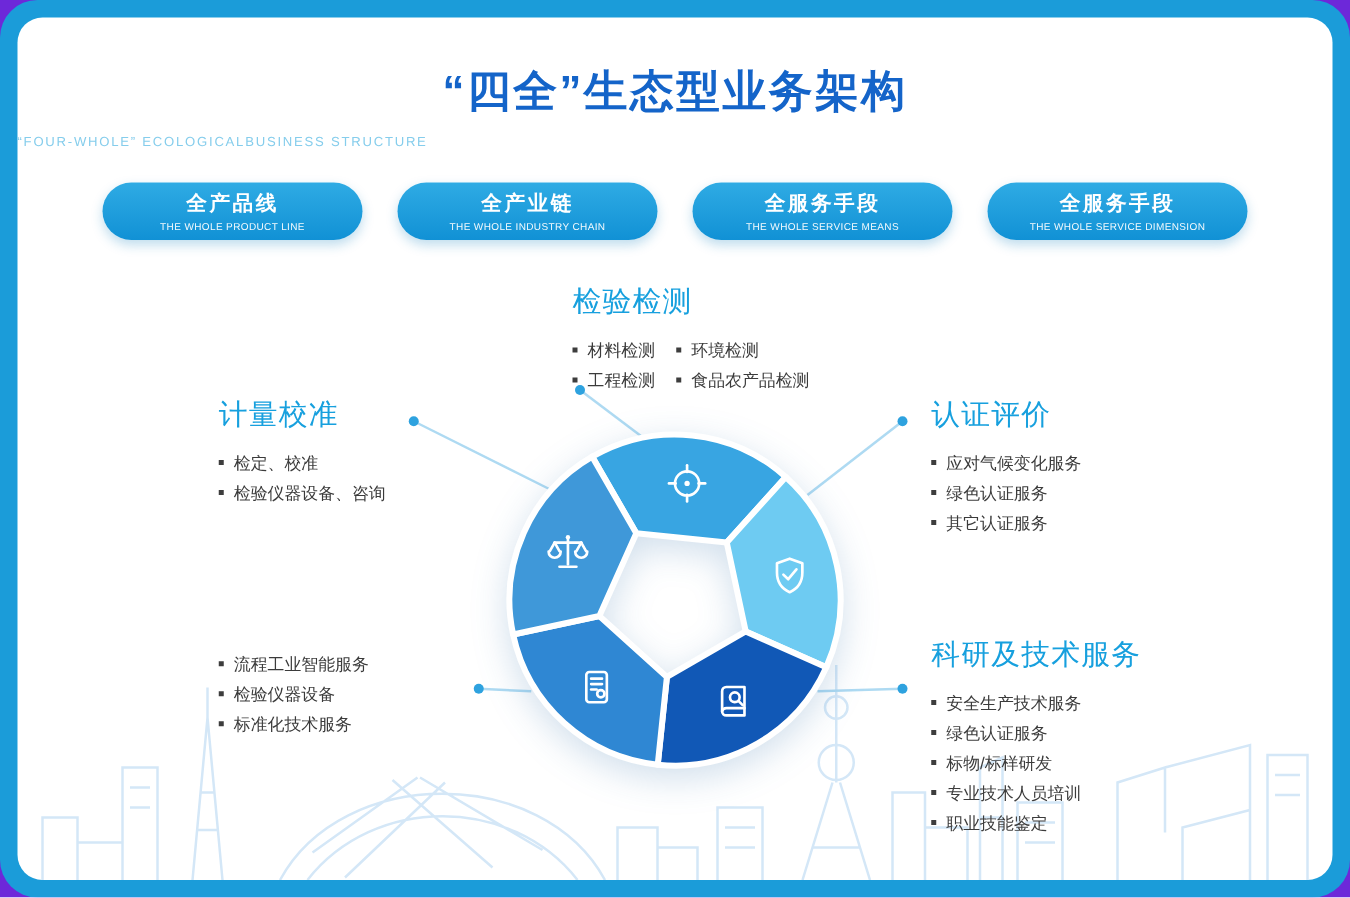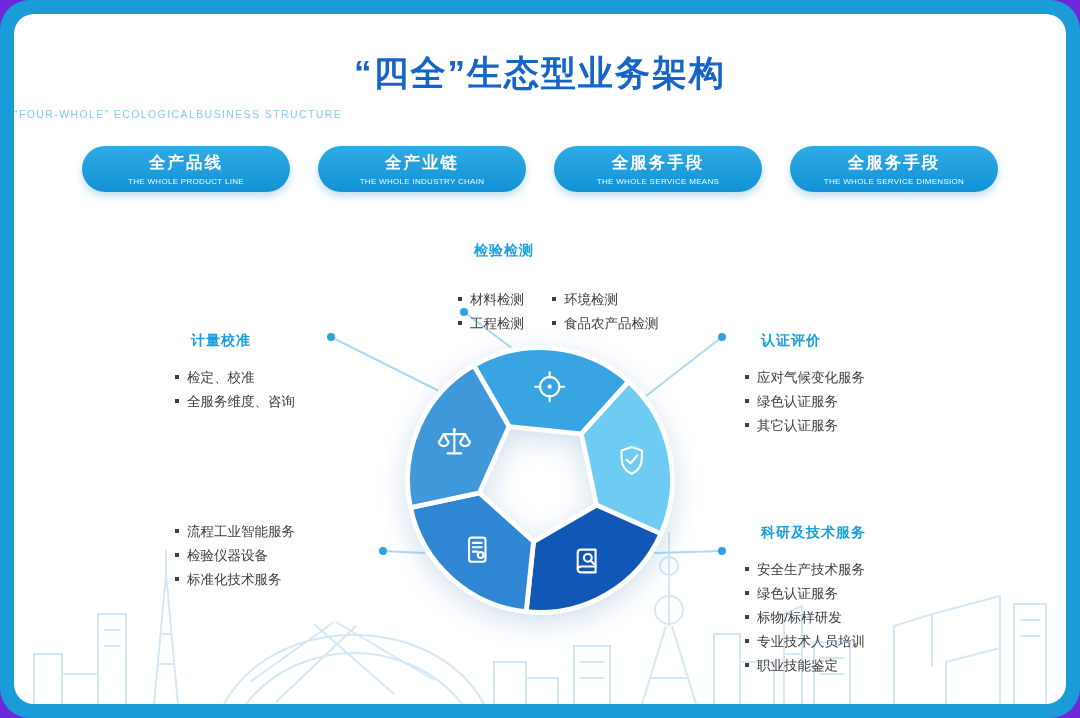--- a/index.html
+++ b/index.html
@@ -14,26 +14,26 @@
 
   .pills{position:absolute;top:132px;left:0;width:100%;display:flex;justify-content:center;gap:28px;}
   .pill{height:46px;min-width:168px;padding:0 20px;border-radius:23px;
     background:linear-gradient(180deg,#2fabe4,#1191d5);color:#fff;
     display:flex;flex-direction:column;align-items:center;justify-content:center;
     box-shadow:0 4px 9px rgba(23,130,190,.28);}
   .pill-zh{font-size:16.5px;font-weight:bold;letter-spacing:2px;white-space:nowrap;}
   .pill-en{font-size:8px;margin-top:3px;letter-spacing:.3px;white-space:nowrap;opacity:.95;}
 
   .node{position:absolute;}
-  .node-title{margin:16px;font-size:14px;font-weight:bold;color:#17a0de;letter-spacing:1px;white-space:nowrap;}
+  .node-title{margin:0;font-size:23px;font-weight:normal;color:#17a0de;letter-spacing:1px;white-space:nowrap;}
   .node ul{list-style:none;margin:12px 0 0;padding:0;}
   .node li{font-size:13.5px;color:#3b3b3b;line-height:24px;white-space:nowrap;}
   .node li::before{content:"";display:inline-block;width:4px;height:4px;background:#3d3d3d;
     margin-right:8px;vertical-align:3px;}
-  .cols{display:flex;gap:28px;}
+  .cols{display:flex;gap:17px;}
 
   .node-testing{left:444px;top:212px;}
   .node-metrology{left:161px;top:302px;}
   .node-certification{left:731px;top:302px;}
   .node-instruments{left:161px;top:494px;}
   .node-research{left:731px;top:494px;}
 
   .overlay{position:absolute;inset:0;pointer-events:none;}
   .wheel{position:absolute;left:381px;top:321px;width:290px;height:290px;
     filter:drop-shadow(0 8px 14px rgba(25,95,160,.2));}
@@ -163,21 +163,21 @@
           <li>环境检测</li>
           <li>食品农产品检测</li>
         </ul>
       </div>
     </section>
 
     <section class="node node-metrology">
       <h2 class="node-title">计量校准</h2>
       <ul>
         <li>检定、校准</li>
-        <li>全服务维度、咨询</li>
+        <li>检验仪器设备、咨询</li>
       </ul>
     </section>
 
     <section class="node node-certification">
       <h2 class="node-title">认证评价</h2>
       <ul>
         <li>应对气候变化服务</li>
         <li>绿色认证服务</li>
         <li>其它认证服务</li>
       </ul>

